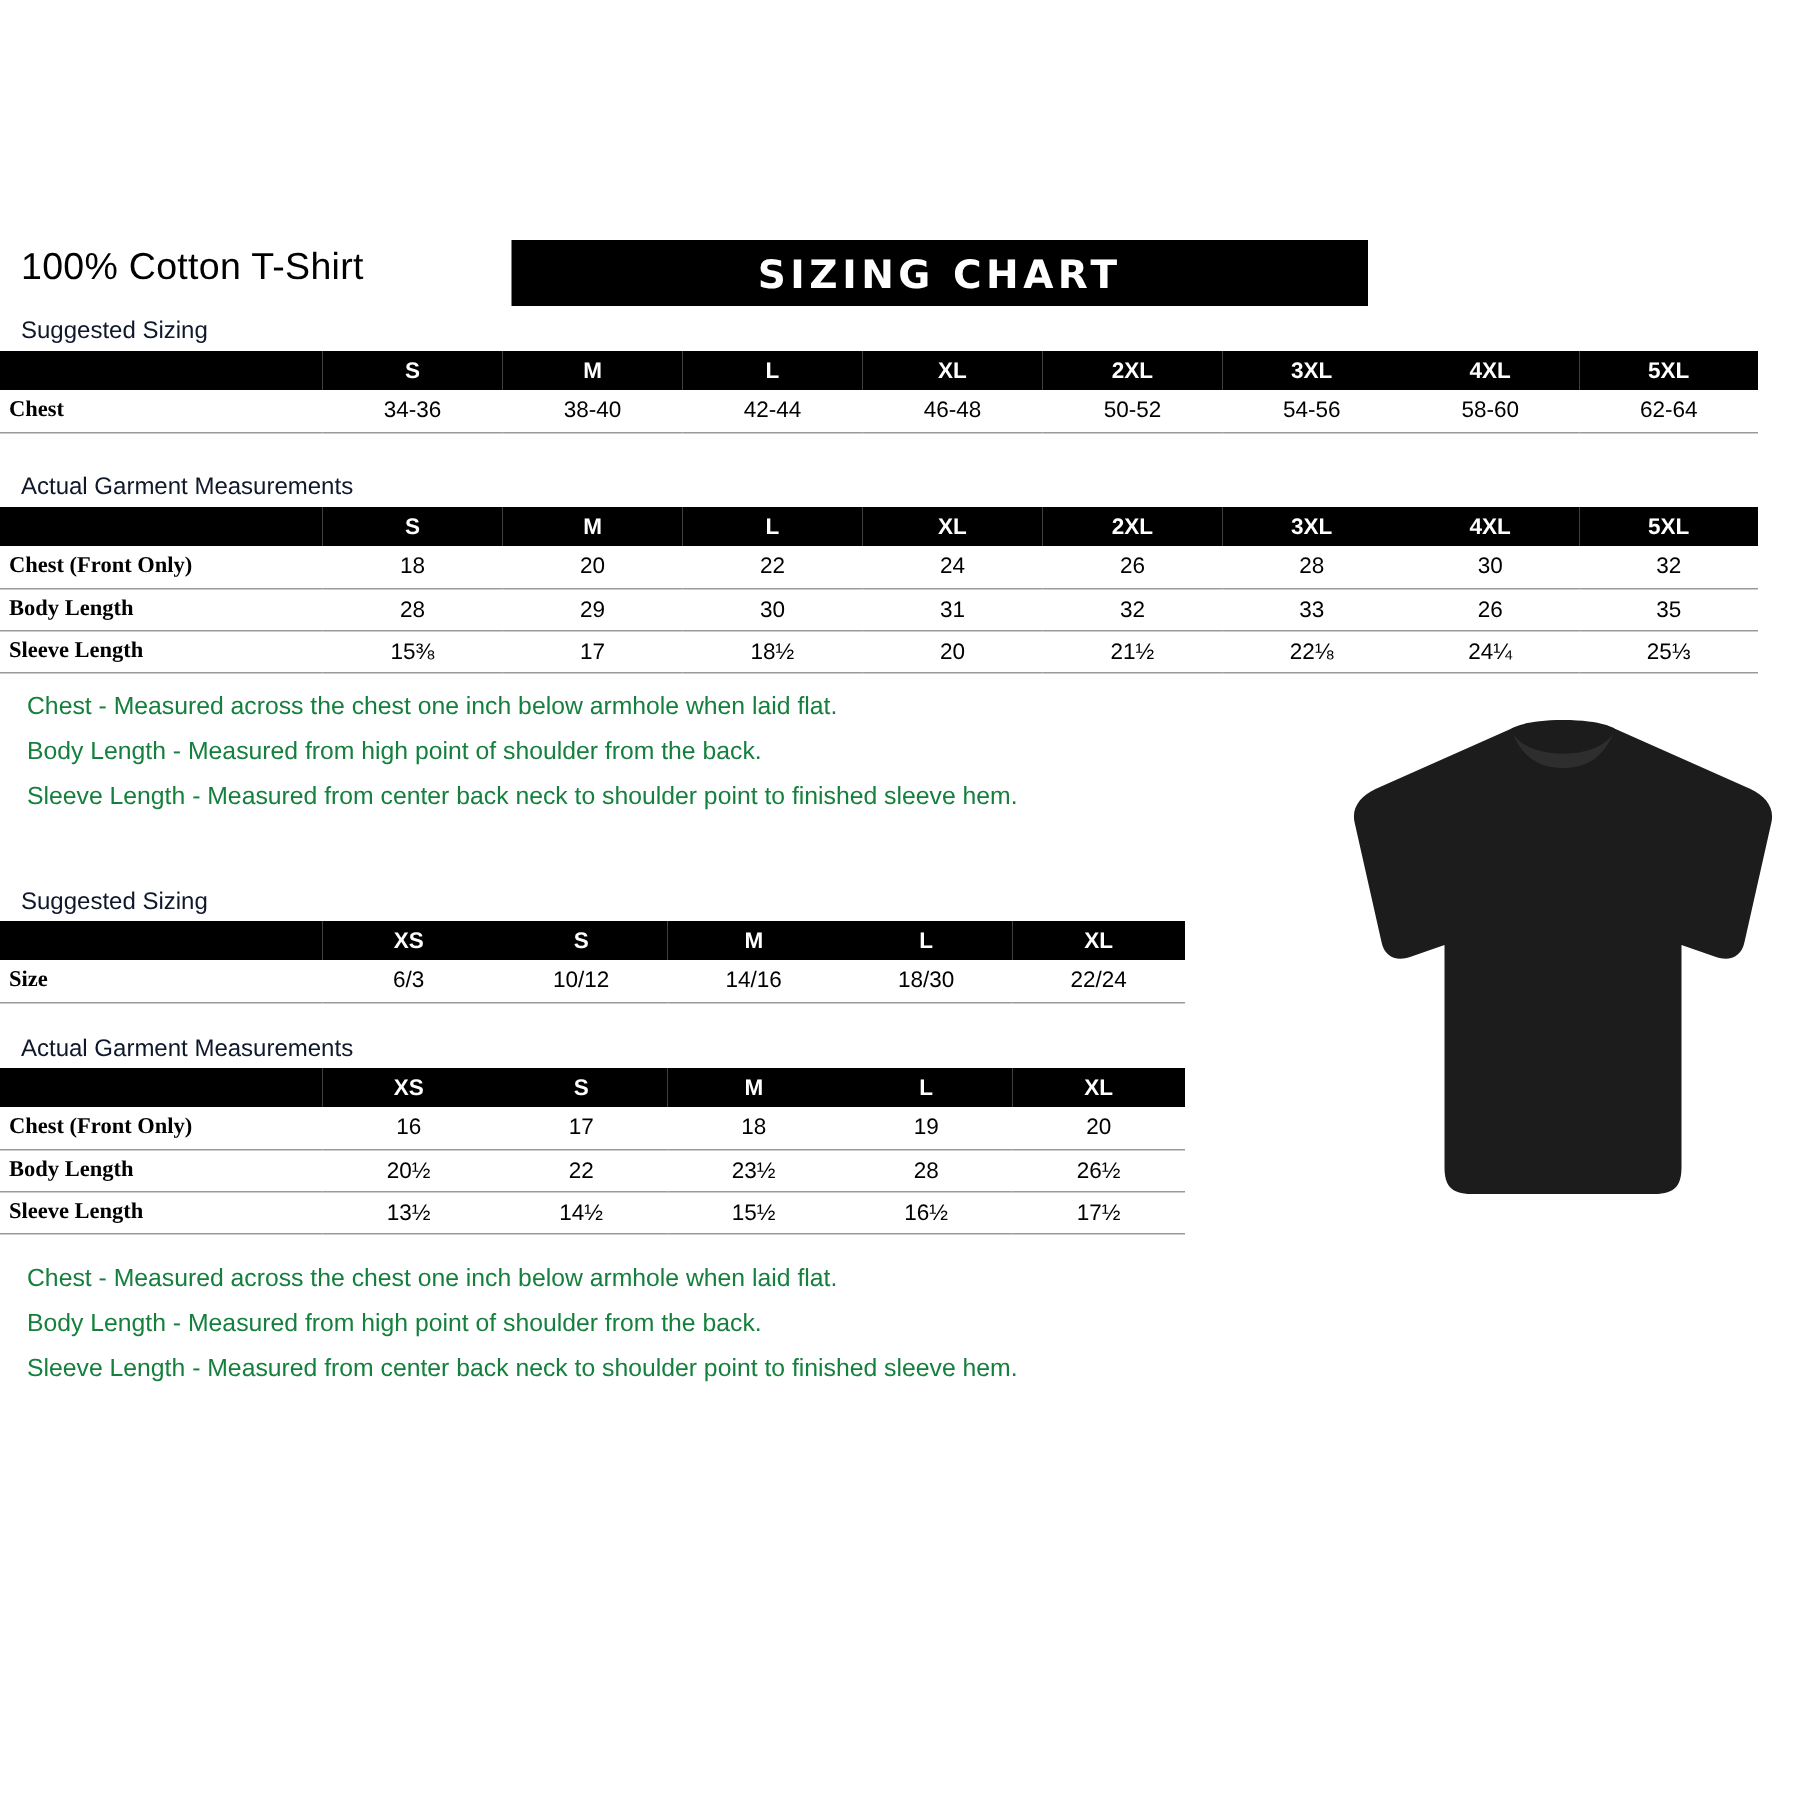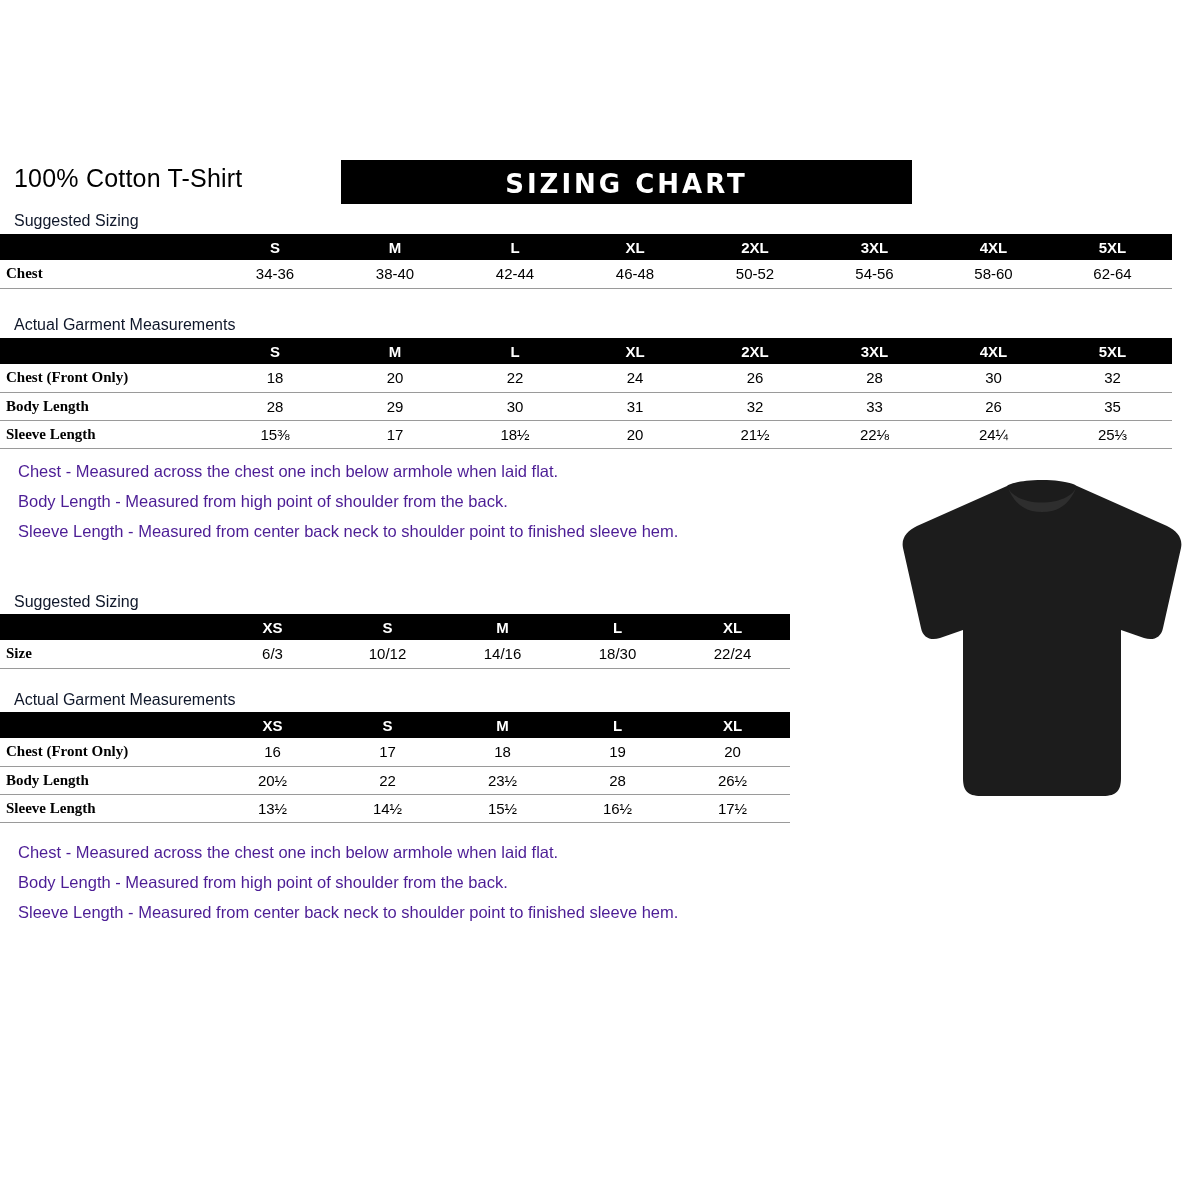--- a/index.html
+++ b/index.html
@@ -112,21 +112,21 @@
   #adult-actual    { left: 0px; top: 338px; width: 1172px; }
 
   
   #youth-suggested { left: 0px; top: 614px; width: 790px; }
   #youth-actual    { left: 0px; top: 712px; width: 790px; }
 
   .notes {
     position: absolute;
     left: 18px;
     font-size: 16.5px;
-    color: #4c1d95;
+    color: #15803d;
     white-space: nowrap;
   }
   .youth-title {
     position: absolute;
     left: 12px;
     top: 548px;
     font-size: 25px;
     font-weight: 400;
     letter-spacing: 0.2px;
     white-space: nowrap;

